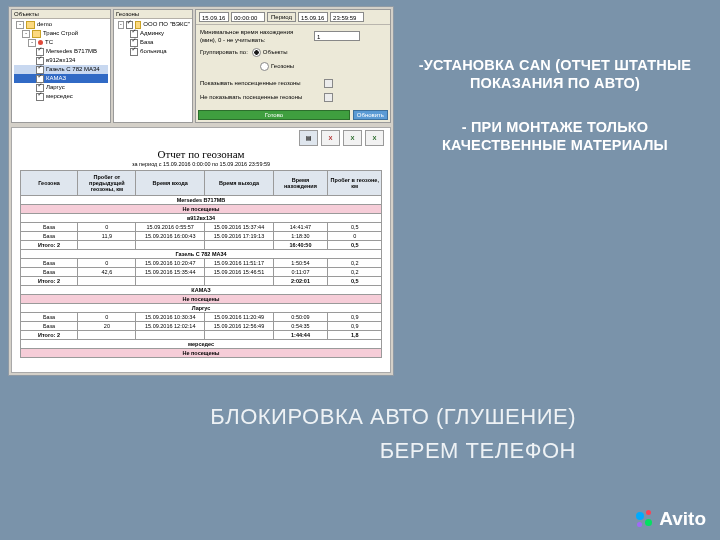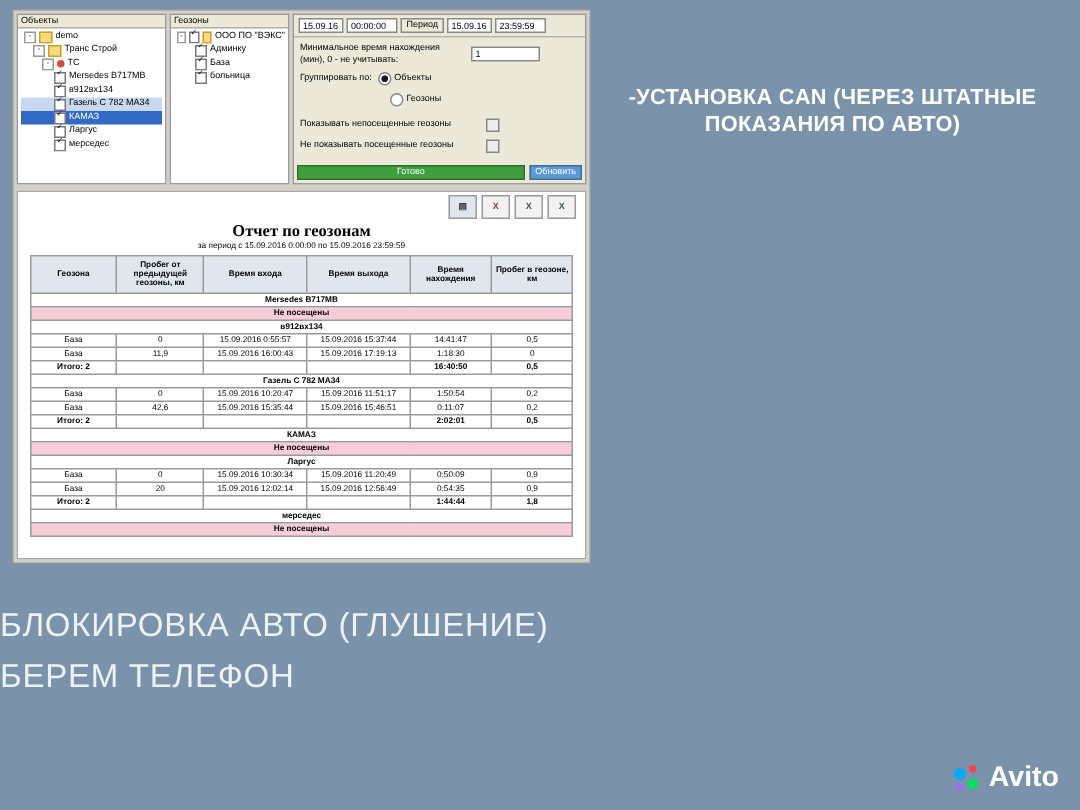--- a/index.html
+++ b/index.html
@@ -42,33 +42,33 @@
   .fld{background:#fff;border:1px solid #8a8a8a;height:10px;font-size:6px;padding:0 2px;line-height:10px;box-sizing:border-box;}
   .btnsm{background:#ece9d8;border:1px solid #8a8a8a;height:10px;font-size:6px;padding:0 3px;line-height:9px;box-sizing:border-box;}
   .green{background:#3f9f3f;color:#fff;border:1px solid #2c6f2c;}
   .blue{background:#5b9bd5;color:#fff;border:1px solid #3c6f9c;}
   
   .report{background:#fff;margin:2px;border:1px solid #a9a9a9;height:244px;overflow:hidden;position:relative;}
   .rep-tools{display:flex;justify-content:flex-end;gap:3px;padding:2px 6px 0 0;}
   .ricon{width:17px;height:14px;border:1px solid #9a9a9a;background:#f2f2f2;font-size:6px;color:#2a6a2a;text-align:center;line-height:14px;font-weight:bold;}
   .ricon.r{color:#b03030;}
   .ricon.p{color:#3a3a3a;background:#dfe6ee;}
-  .rep-title{text-align:center;font-family:"Liberation Serif", serif;font-weight:bold;font-size:11px;margin-top:2px;}
+  .rep-title{text-align:center;font-family:"Liberation Serif", serif;font-weight:normal;font-size:11px;margin-top:2px;}
   .rep-sub{text-align:center;font-size:5.5px;margin:1px 0 3px;}
   table.rt{border-collapse:collapse;width:96%;margin:0 auto;font-size:5.5px;}
   table.rt th,table.rt td{border:1px solid #9a9a9a;padding:1px 2px;}
   table.rt th{background:#dfe6ee;text-align:center;font-weight:bold;font-size:5.5px;height:22px;}
   td.c{text-align:center;}
   tr.pink td{background:#f6cdd8;text-align:center;font-weight:bold;}
   tr.veh td{background:#fff;text-align:center;font-weight:bold;}
   tr.tot td{font-weight:bold;}
   
   #right{position:absolute;left:398px;top:56px;width:314px;text-align:center;color:#fff;}
   #right .line{font-weight:bold;font-size:14.5px;line-height:18px;margin-bottom:26px;letter-spacing:.2px;}
-  #bottom{position:absolute;left:0;top:400px;width:576px;text-align:left;color:#eef2f5;}
+  #bottom{position:absolute;left:0;top:400px;width:576px;text-align:right;color:#eef2f5;}
   #bottom .b1{font-size:22px;line-height:34px;letter-spacing:.5px;}
   
   #avito{position:absolute;right:14px;bottom:10px;display:flex;align-items:center;gap:4px;color:#fff;font-size:19px;font-weight:bold;}
   .av-dots{position:relative;width:19px;height:19px;}
   .av-dots i{position:absolute;border-radius:50%;display:block;}
   .d1{width:8px;height:8px;background:#0af;left:0;top:2px;}
   .d2{width:5px;height:5px;background:#ff4053;left:10px;top:0;}
   .d3{width:5px;height:5px;background:#a169f7;left:1px;top:12px;}
   .d4{width:7px;height:7px;background:#04e061;left:9px;top:9px;}
 </style>
@@ -318,21 +318,22 @@
           </tr>
         <tr class="pink">
             <td colspan="6">Не посещены</td>
           </tr>
       </tbody>
     </table>
   </div>
 </div>
 
 <div id="right">
-  <div class="line">-УСТАНОВКА CAN (ЧЕРЕЗ ШТАТНЫЕ ПОКАЗАНИЯ ПО АВТО)</div>
+  <div class="line">-УСТАНОВКА CAN (ОТЧЕТ ШТАТНЫЕ ПОКАЗАНИЯ ПО АВТО)</div>
+  <div class="line">- ПРИ МОНТАЖЕ ТОЛЬКО КАЧЕСТВЕННЫЕ МАТЕРИАЛЫ</div>
 </div>
 
 <div id="bottom">
   <div class="b1">БЛОКИРОВКА АВТО (ГЛУШЕНИЕ)</div>
   <div class="b1">БЕРЕМ ТЕЛЕФОН</div>
 </div>
 
 <div id="avito">
   <span class="av-dots">
     <i class="d1"></i>

